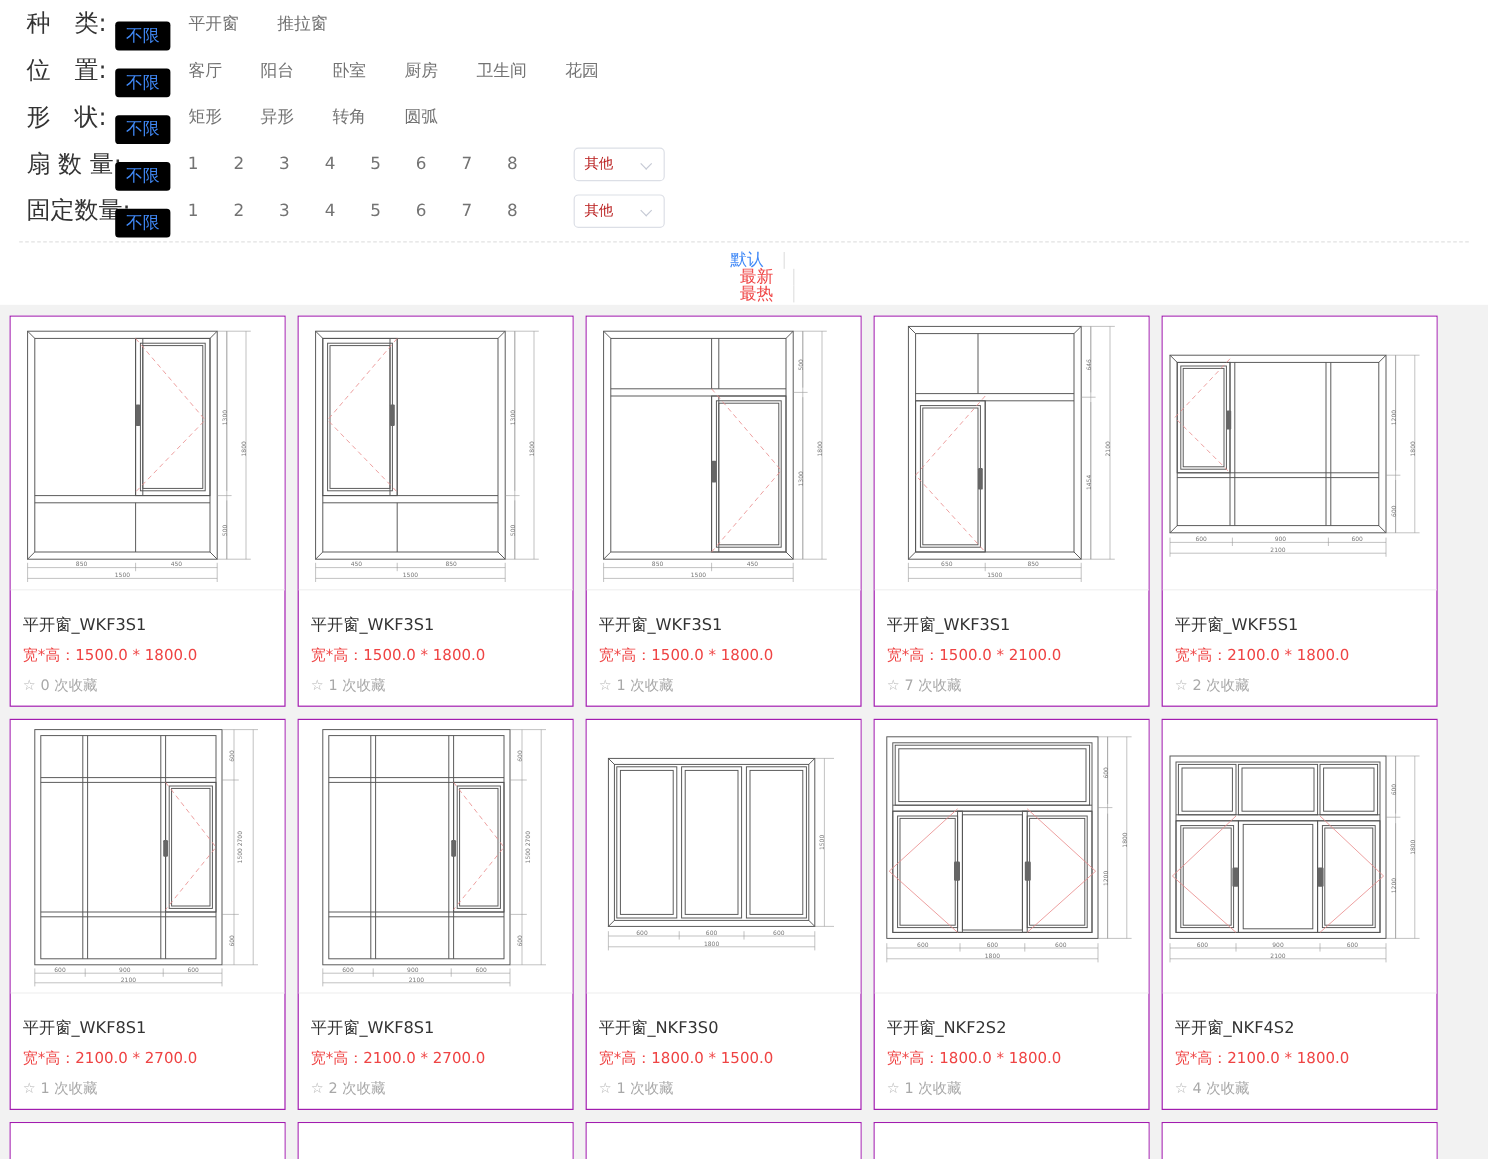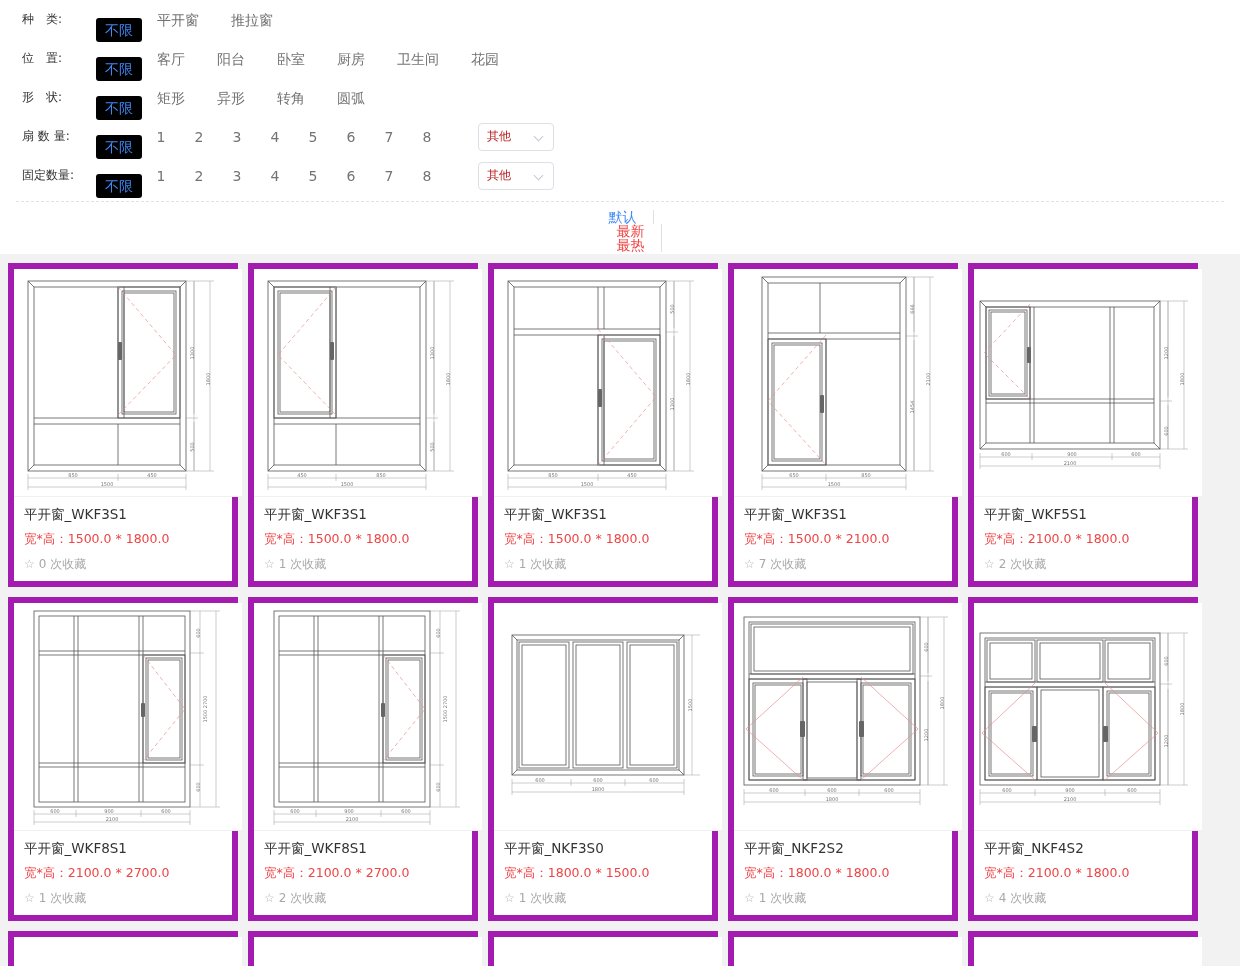--- a/index.html
+++ b/index.html
@@ -17,21 +17,21 @@
     padding: 0 0 8px 0;
     width: 1240px;
   }
   .filter-row {
     display: flex;
     align-items: center;
     height: 39px;
     padding-left: 22px;
   }
   .filter-label {
-    font-size: 12px;
+    font-size: 20px;
     color: #333;
     width: 74px;
     flex: 0 0 74px;
     letter-spacing: 0px;
     white-space: nowrap;
   }
   .opt {
     font-size: 14px;
     color: #737373;
     padding: 3px 9px;
@@ -108,23 +108,24 @@
   .grid {
     padding: 9px 8px 0 8px;
     display: flex;
     flex-wrap: wrap;
     gap: 10px 10px;
     width: 1240px;
   }
   .card {
     width: 230px;
     background: #fff;
-    border: 6px solid #a21caf;
+    border: 1px solid #a21caf;
     display: flex;
     flex-direction: column;
+    gap: 12px;
   }
   .thumb {
     height: 228px;
     width: 228px;
     background: #fff;
     position: relative;
     overflow: hidden;
     border-bottom: 1px solid #f0f0f0;
   }
   .thumb svg { display: block; }

